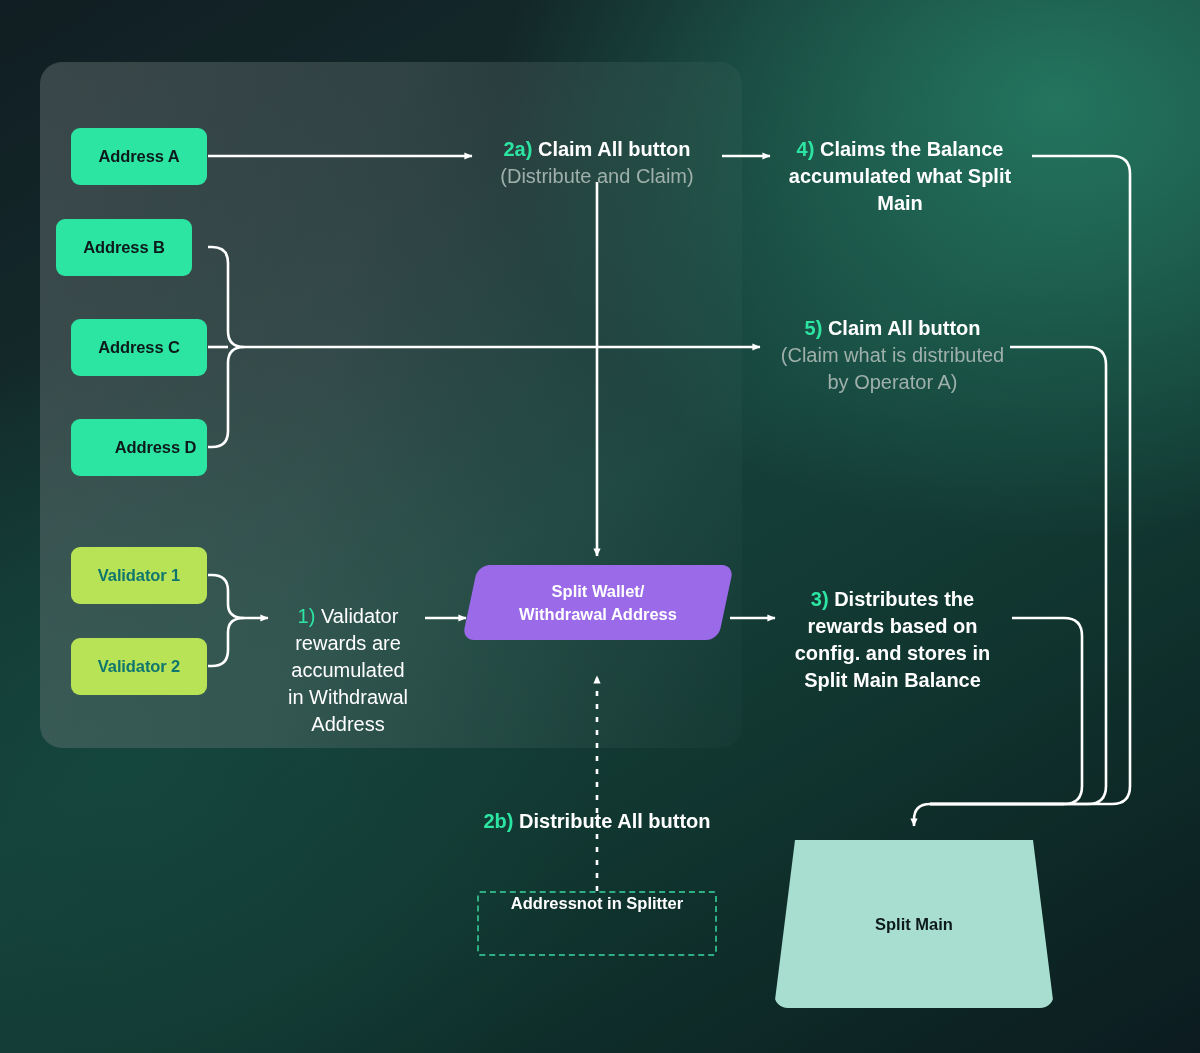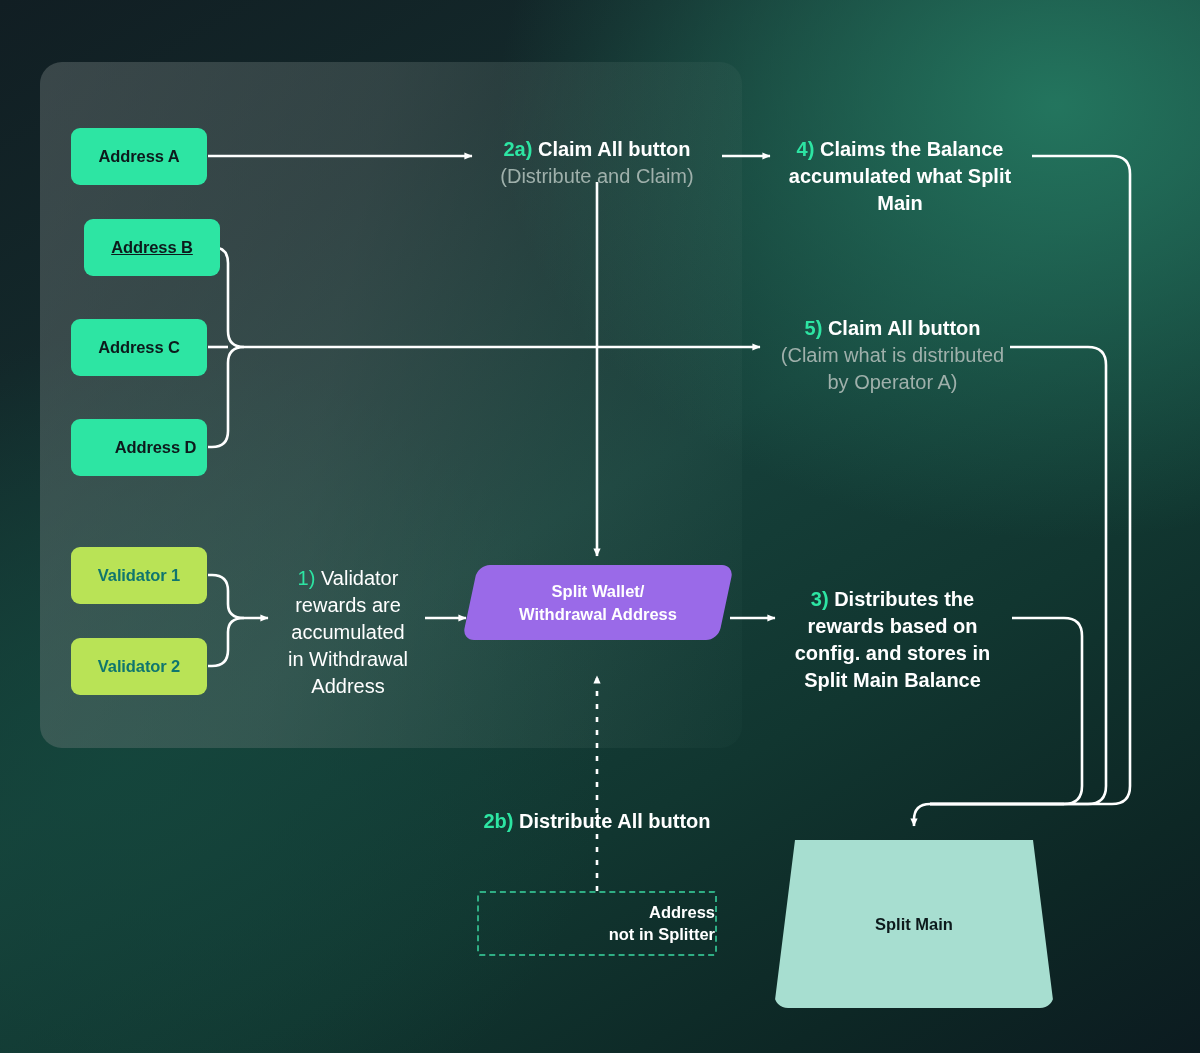--- a/index.html
+++ b/index.html
@@ -106,22 +106,22 @@
 
   
   .dashed-box {
     position: absolute;
     left: 477px; top: 891px;
     width: 240px; height: 65px;
     box-sizing: border-box;
     border: 2px dashed #2fae84;
     border-radius: 3px;
     display: flex;
-    flex-direction: column;
-    align-items: flex-end;
+    flex-direction: row;
+    align-items: flex-start;
     justify-content: center;
     color: #ffffff;
     font-size: 16.5px;
     font-weight: bold;
     line-height: 1.3;
     text-align: center;
   }
 
   
   .annot {
@@ -132,21 +132,21 @@
     color: #ffffff;
     font-weight: bold;
   }
   .annot .num { color: #2de5a3; }
   .annot .sub {
     color: #9fb0ab;
     font-weight: normal;
     display: block;
   }
   .annot .body { font-weight: bold; }
-  .annot.light { font-weight: normal; }
+  .annot.light { font-weight: normal; margin-top: 38px; }
   .annot.light .body { font-weight: normal; }
 
   svg.lines {
     position: absolute;
     left: 0; top: 0;
     width: 1200px; height: 1053px;
     pointer-events: none;
   }
 </style>
 </head>
@@ -189,21 +189,21 @@
 
       <path d="M1012,618 L1064,618 Q1082,618 1082,636 L1082,786 Q1082,804 1064,804 L930,804"></path>
 
       <path d="M1064,804 L930,804 Q914,804 914,820 L914,826" marker-end="url(#arrow)"></path>
     </g>
   </svg>
 
   <div class="node addr" style="left:71px; top:128px;">
     <span>Address A</span>
   </div>
-  <div class="node addr" style="left:84px; top:219px;text-decoration:underline;">
+  <div class="node addr" style="left:56px; top:219px;">
     <span>Address B</span>
   </div>
   <div class="node addr" style="left:71px; top:319px;">
     <span>Address C</span>
   </div>
   <div class="node addr" style="left:71px; top:419px;padding-left:33px;">
     <span>Address D</span>
   </div>
 
   <div class="node val" style="left:71px; top:547px;">

